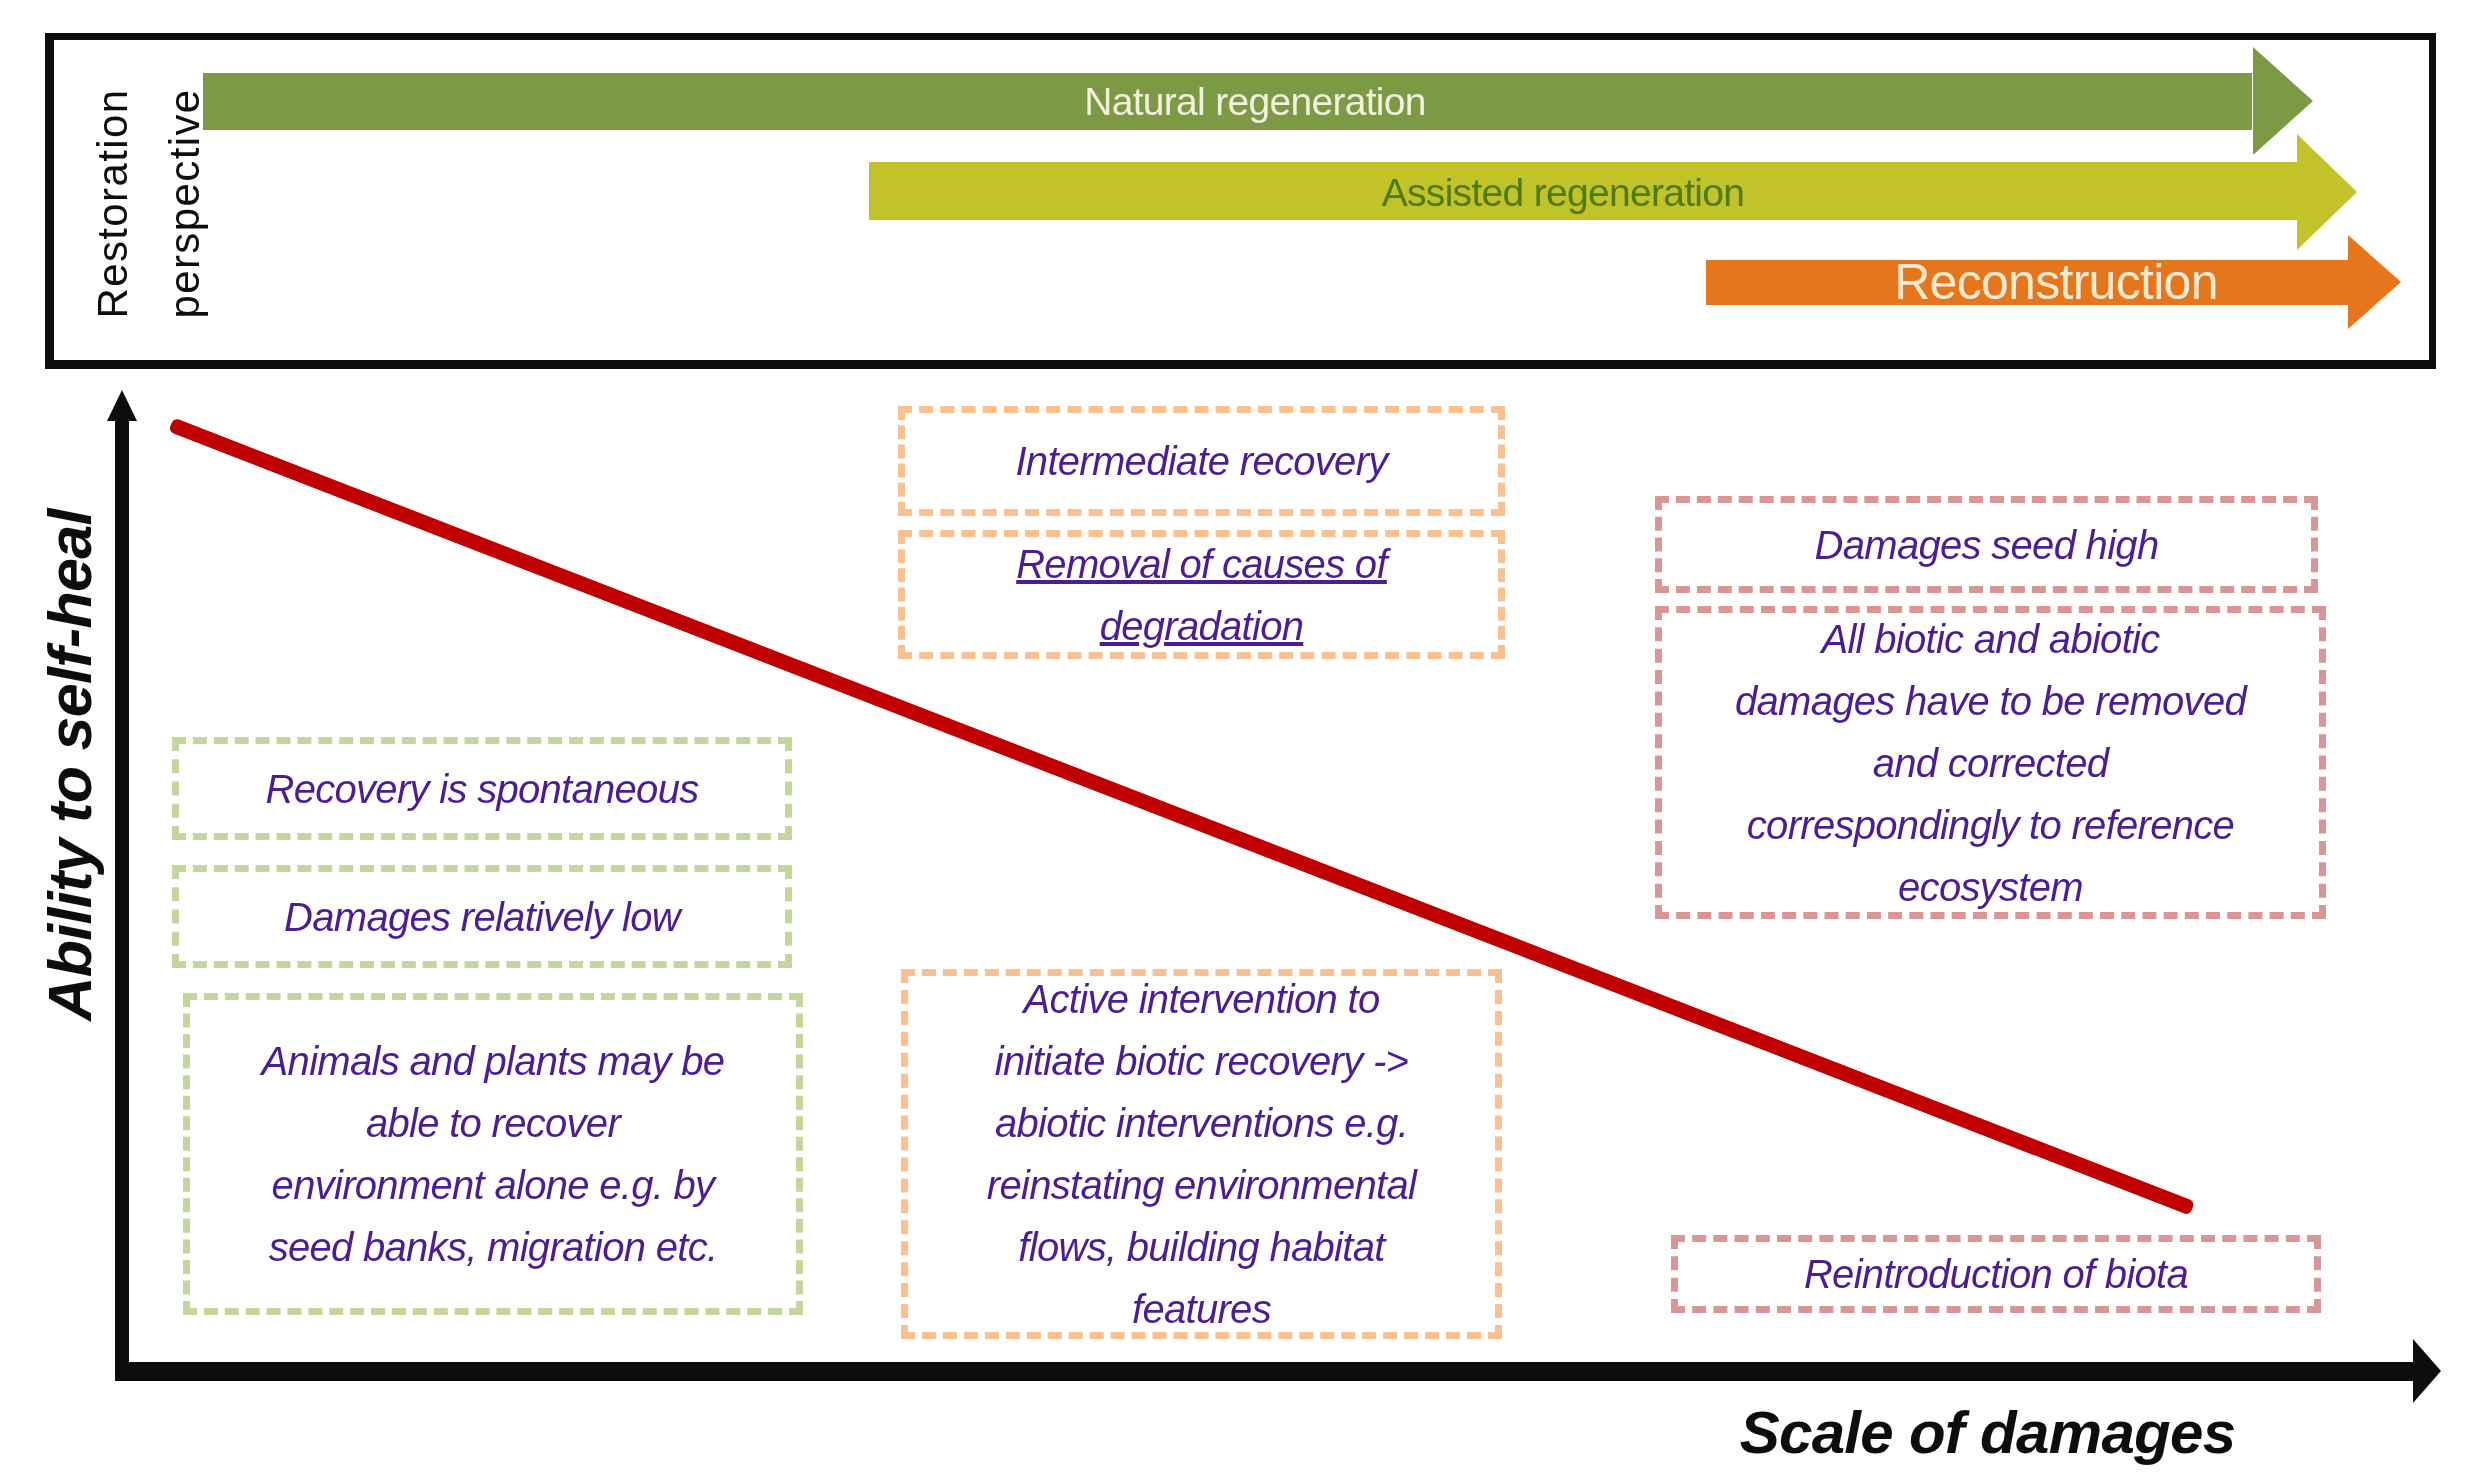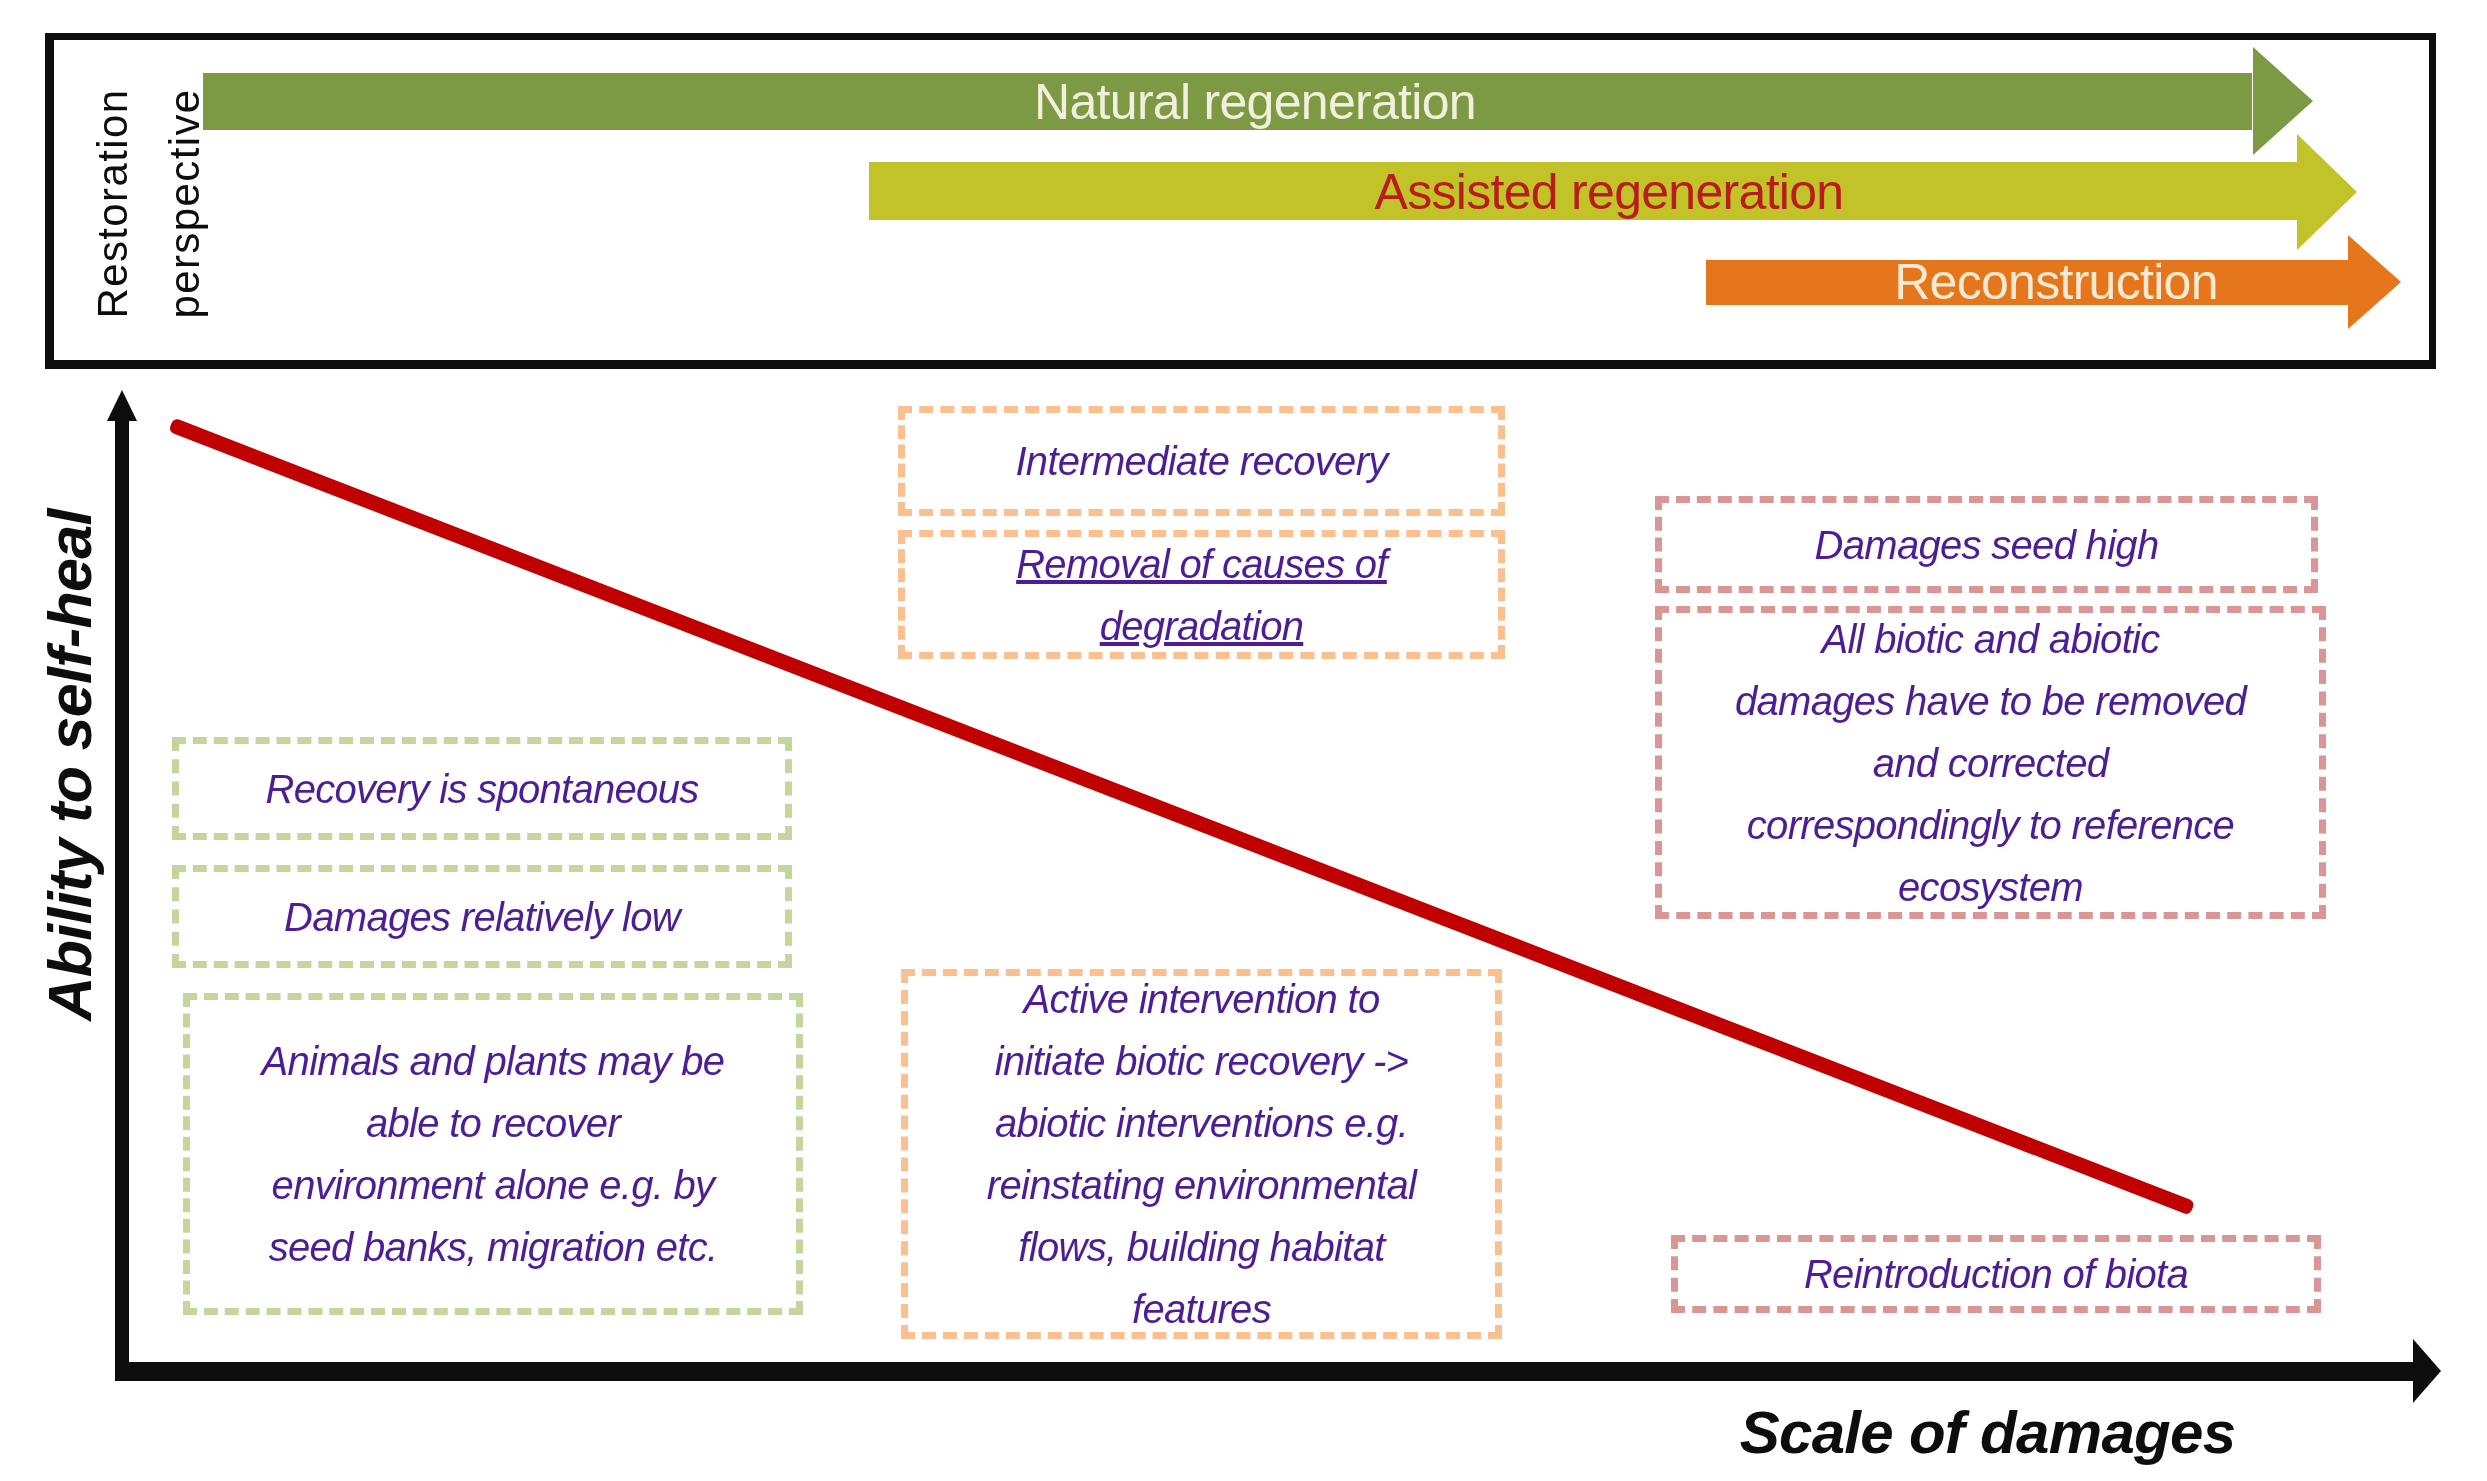--- a/index.html
+++ b/index.html
@@ -40,21 +40,21 @@
   .bar{position:absolute;}
   .tri-right{
     position:absolute;
     width:0;height:0;
     border-style:solid;
     border-right:none;
   }
   .arrow-label{
     position:absolute;
     text-align:center;
-    font-size:50px;
+    font-size:39px;
     letter-spacing:-0.7px;
     white-space:nowrap;
   }
   
   .yaxis-shaft{position:absolute;left:115px;top:418px;width:14px;height:963px;background:#0d0d0d;}
   .yaxis-head{
     position:absolute;left:107px;top:390px;
     width:0;height:0;
     border-left:15.3px solid transparent;
     border-right:15.3px solid transparent;
@@ -138,21 +138,21 @@
 
   <div class="vlabel restor-label">Restoration
 perspective</div>
 
   <div class="bar" style="left: 203px; top: 73px; width: 2049px; height: 57px; background: rgb(123, 154, 67);"></div>
   <div class="tri-right" style="left:2253px;top:47px;border-top:54px solid transparent;border-bottom:54px solid transparent;border-left:60px solid #7B9A43;"></div>
   <div class="arrow-label" style="left:907px;top:74px;width:696px;line-height:56px;color:#F2F0DC;">Natural regeneration</div>
 
   <div class="bar" style="left: 869px; top: 162px; width: 1428px; height: 58px; background: rgb(194, 194, 41);"></div>
   <div class="tri-right" style="left:2297px;top:134px;border-top:58px solid transparent;border-bottom:58px solid transparent;border-left:60px solid #C2C229;"></div>
-  <div class="arrow-label" style="left:1261px;top:164px;width:696px;line-height:57px;color:#b91c1c;">Assisted regeneration</div>
+  <div class="arrow-label" style="left:1215px;top:164px;width:696px;line-height:57px;color:#4d7c0f;">Assisted regeneration</div>
 
   <div class="bar" style="left: 1706px; top: 260px; width: 642px; height: 45px; background: rgb(230, 118, 28);"></div>
   <div class="tri-right" style="left:2348px;top:235px;border-top:47px solid transparent;border-bottom:47px solid transparent;border-left:53px solid #E6761C;"></div>
   <div class="arrow-label" style="left:1708px;top:260px;width:696px;line-height:45px;font-size:50px;color:#F8E9D2;">Reconstruction</div>
 
   <div class="yaxis-shaft"></div>
   <div class="yaxis-head"></div>
   <div class="xaxis-shaft"></div>
   <div class="xaxis-head"></div>
 

